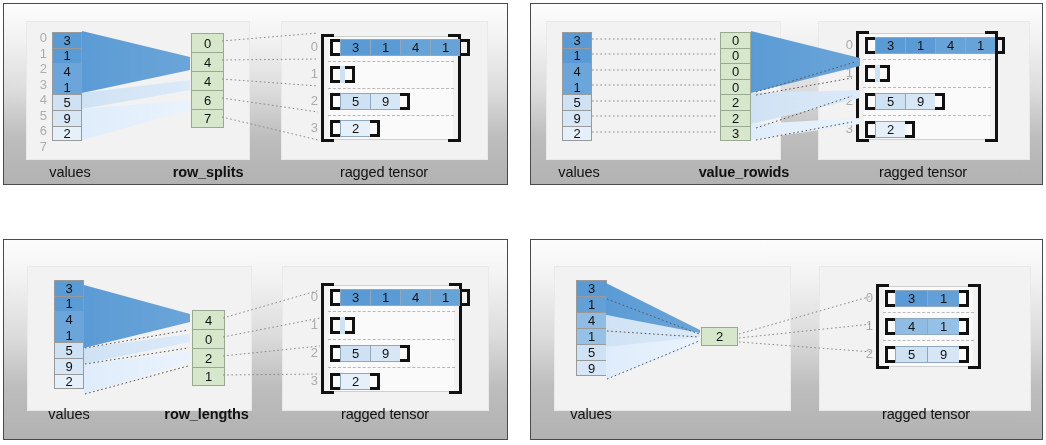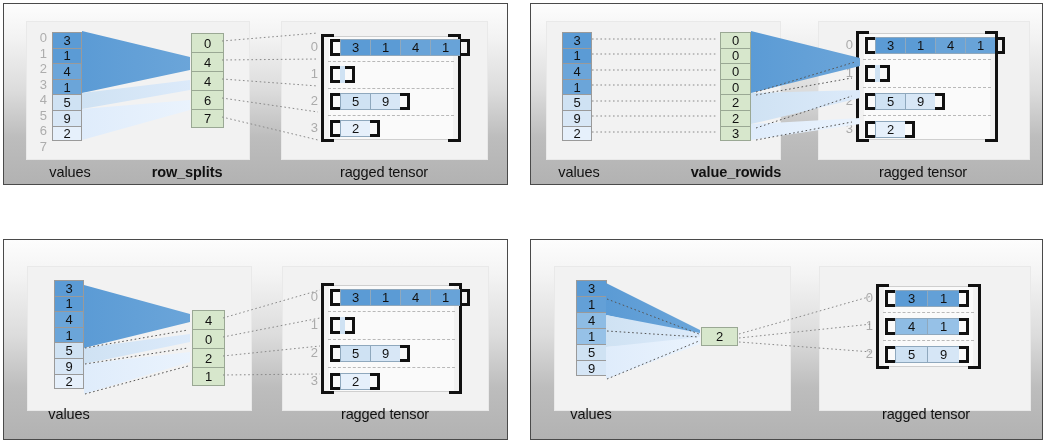--- a/index.html
+++ b/index.html
@@ -171,21 +171,21 @@
         <div class="ibrk r"></div>
       </div>
     </div>
 
     <div class="rowidx" style="left:302px;top:36px;">0</div>
     <div class="rowidx" style="left:302px;top:63px;">1</div>
     <div class="rowidx" style="left:302px;top:90px;">2</div>
     <div class="rowidx" style="left:302px;top:117px;">3</div>
 
     <div class="caption" style="left:26px;top:160px;width:80px;">values</div>
-    <div class="caption bold" style="left:128px;top:160px;width:110px;">row_splits</div>
+    <div class="caption bold" style="left:149px;top:160px;width:110px;">row_splits</div>
     <div class="caption" style="left:300px;top:160px;width:160px;">ragged tensor</div>
   </div>
 
   <div class="panel tr">
     <div class="card" style="left:15px;top:17px;width:235px;height:139px;"></div>
     <div class="card" style="left:287px;top:17px;width:212px;height:139px;"></div>
 
     <div class="col" style="left:31px;top:28px;width:30px;">
       <div class="cell" style="height:15.6px;background:#5b9bd5;">3</div>
       <div class="cell" style="height:15.6px;background:#5b9bd5;">1</div>
@@ -242,21 +242,21 @@
         <div class="ibrk r"></div>
       </div>
     </div>
 
     <div class="rowidx" style="left:310px;top:34px;">0</div>
     <div class="rowidx" style="left:310px;top:62px;">1</div>
     <div class="rowidx" style="left:310px;top:90px;">2</div>
     <div class="rowidx" style="left:310px;top:118px;">3</div>
 
     <div class="caption" style="left:8px;top:160px;width:80px;">values</div>
-    <div class="caption bold" style="left:140px;top:160px;width:130px;">value_rowids</div>
+    <div class="caption bold" style="left:148px;top:160px;width:130px;">value_rowids</div>
     <div class="caption" style="left:312px;top:160px;width:160px;">ragged tensor</div>
   </div>
 
   <div class="panel bl">
     <div class="card" style="left:23px;top:26px;width:225px;height:145px;"></div>
     <div class="card" style="left:278px;top:26px;width:207px;height:145px;"></div>
 
     <div class="col" style="left:50px;top:40px;width:30px;">
       <div class="cell" style="height:15.6px;background:#5b9bd5;">3</div>
       <div class="cell" style="height:15.6px;background:#5b9bd5;">1</div>
@@ -310,20 +310,21 @@
         <div class="ibrk r"></div>
       </div>
     </div>
 
     <div class="rowidx" style="left:302px;top:50px;">0</div>
     <div class="rowidx" style="left:302px;top:78px;">1</div>
     <div class="rowidx" style="left:302px;top:106px;">2</div>
     <div class="rowidx" style="left:302px;top:134px;">3</div>
 
     <div class="caption" style="left:25px;top:166px;width:80px;">values</div>
+    <div class="caption bold" style="left:140px;top:166px;width:125px;">row_lengths</div>
     <div class="caption" style="left:301px;top:166px;width:160px;">ragged tensor</div>
   </div>
 
   <div class="panel br">
     <div class="card" style="left:23px;top:26px;width:237px;height:145px;"></div>
     <div class="card" style="left:288px;top:26px;width:212px;height:145px;"></div>
 
     <div class="col" style="left:45px;top:40px;width:31px;">
       <div class="cell" style="height:16px;background:#5b9bd5;">3</div>
       <div class="cell" style="height:16px;background:#63a0d7;">1</div>

